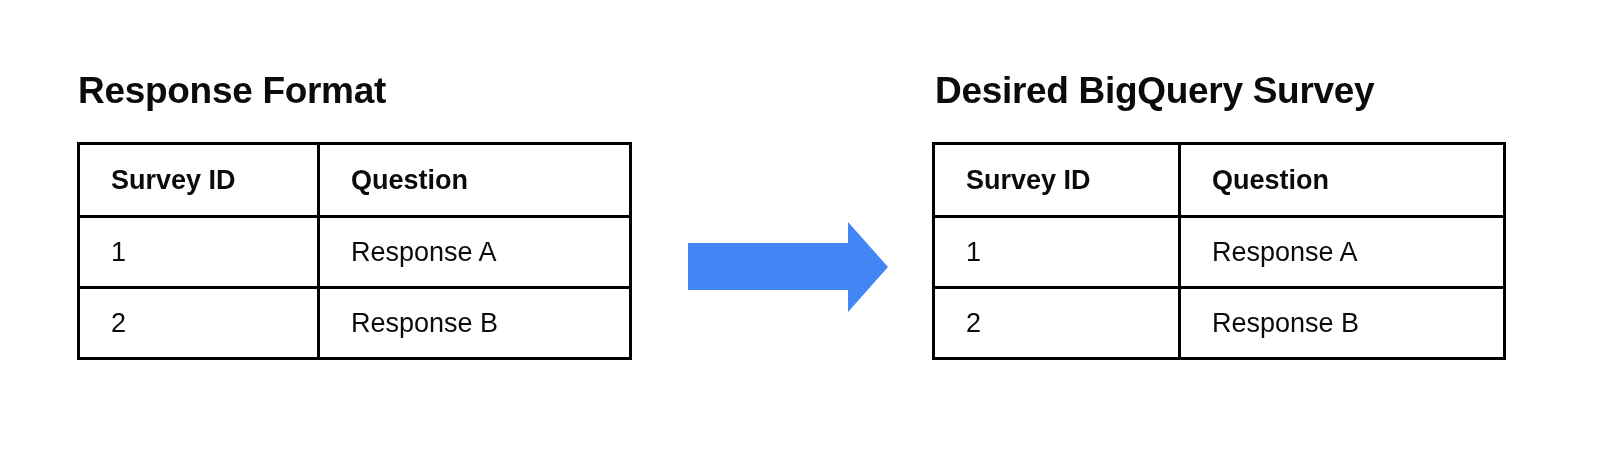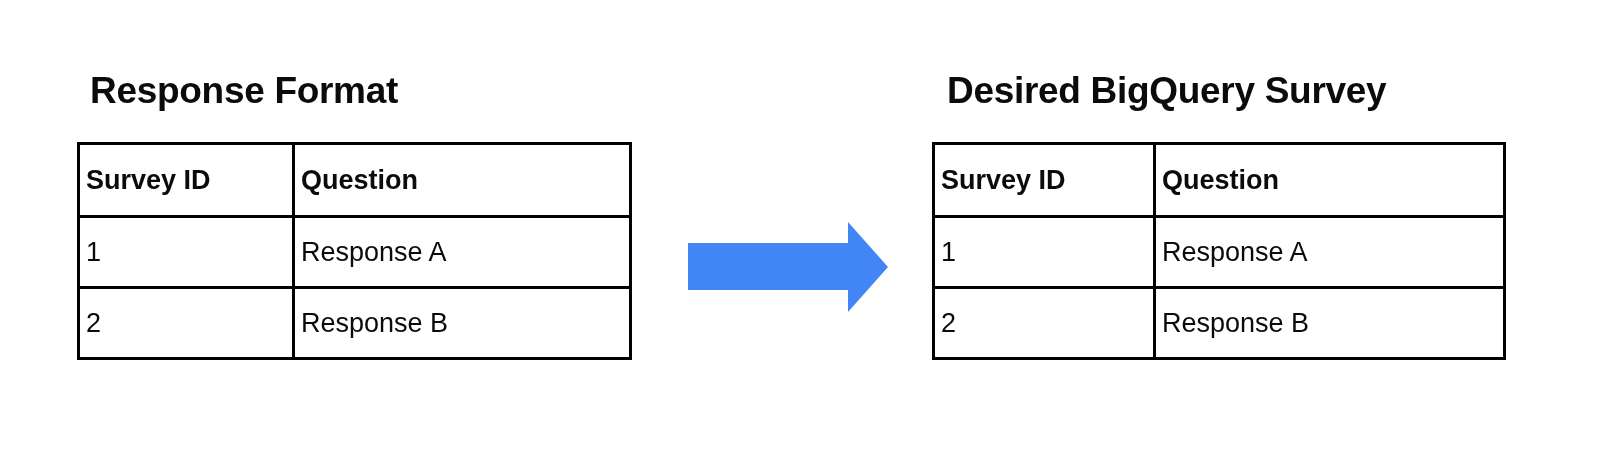--- a/index.html
+++ b/index.html
@@ -33,21 +33,20 @@
 
   
   .panel-title {
     position: absolute;
     font-size: 37px;
     font-weight: bold;
     letter-spacing: -0.3px;
     line-height: 1;
     white-space: nowrap;
     color: #0b0b0b;
-    margin-left: 12px;
   }
   .panel-left .panel-title  { left: 78px; top: 72px; }
   .panel-right .panel-title { left: 35px; top: 72px; }
 
   
   .fmt-table {
     position: absolute;
     border-collapse: collapse;
     table-layout: fixed;
     background: #ffffff;
@@ -62,21 +61,21 @@
     top: 142px;
     width: 574px;
   }
 
   .fmt-table th,
   .fmt-table td {
     border: 3px solid #000000;
     font-size: 27px;
     text-align: left;
     vertical-align: middle;
-    padding: 0 0 0 6px;
+    padding: 0 0 0 31px;
     height: 68px;
     color: #0b0b0b;
     white-space: nowrap;
     overflow: hidden;
   }
   .fmt-table th {
     font-weight: bold;
     height: 70px;
   }
   .fmt-table td {

